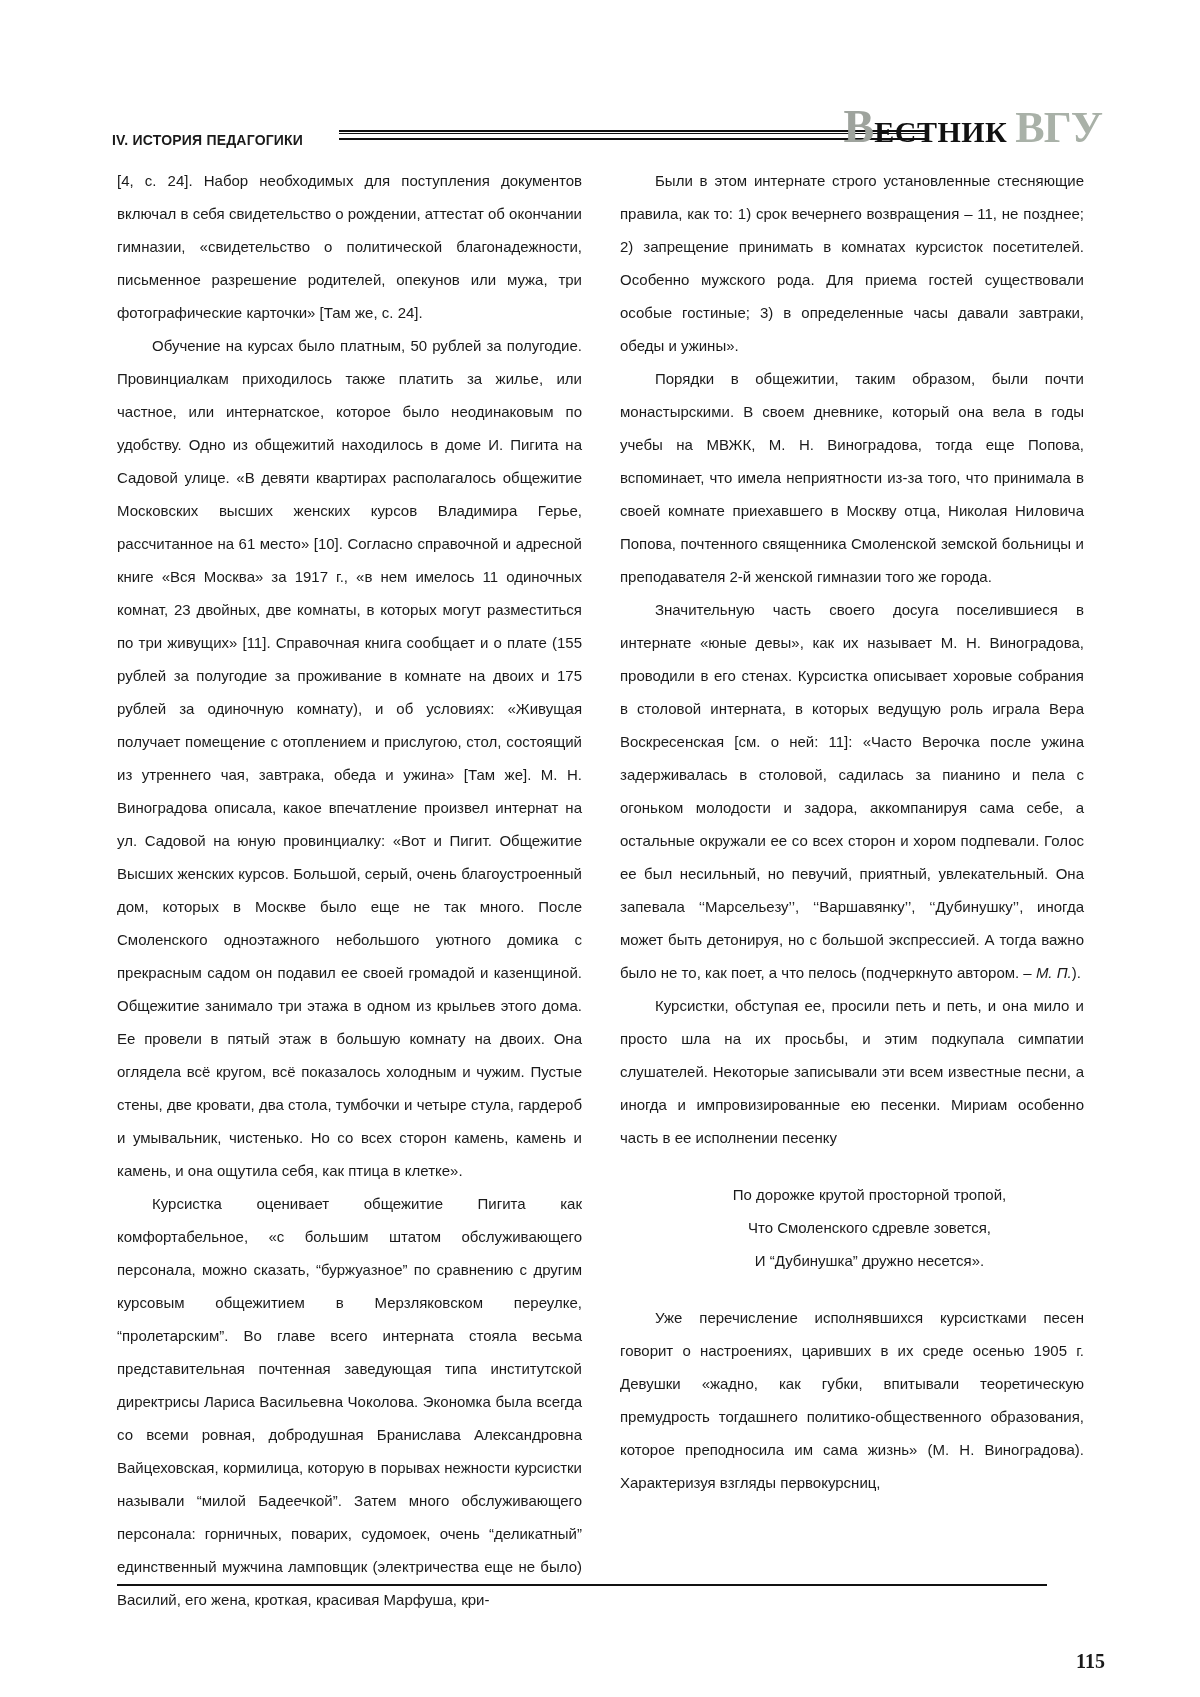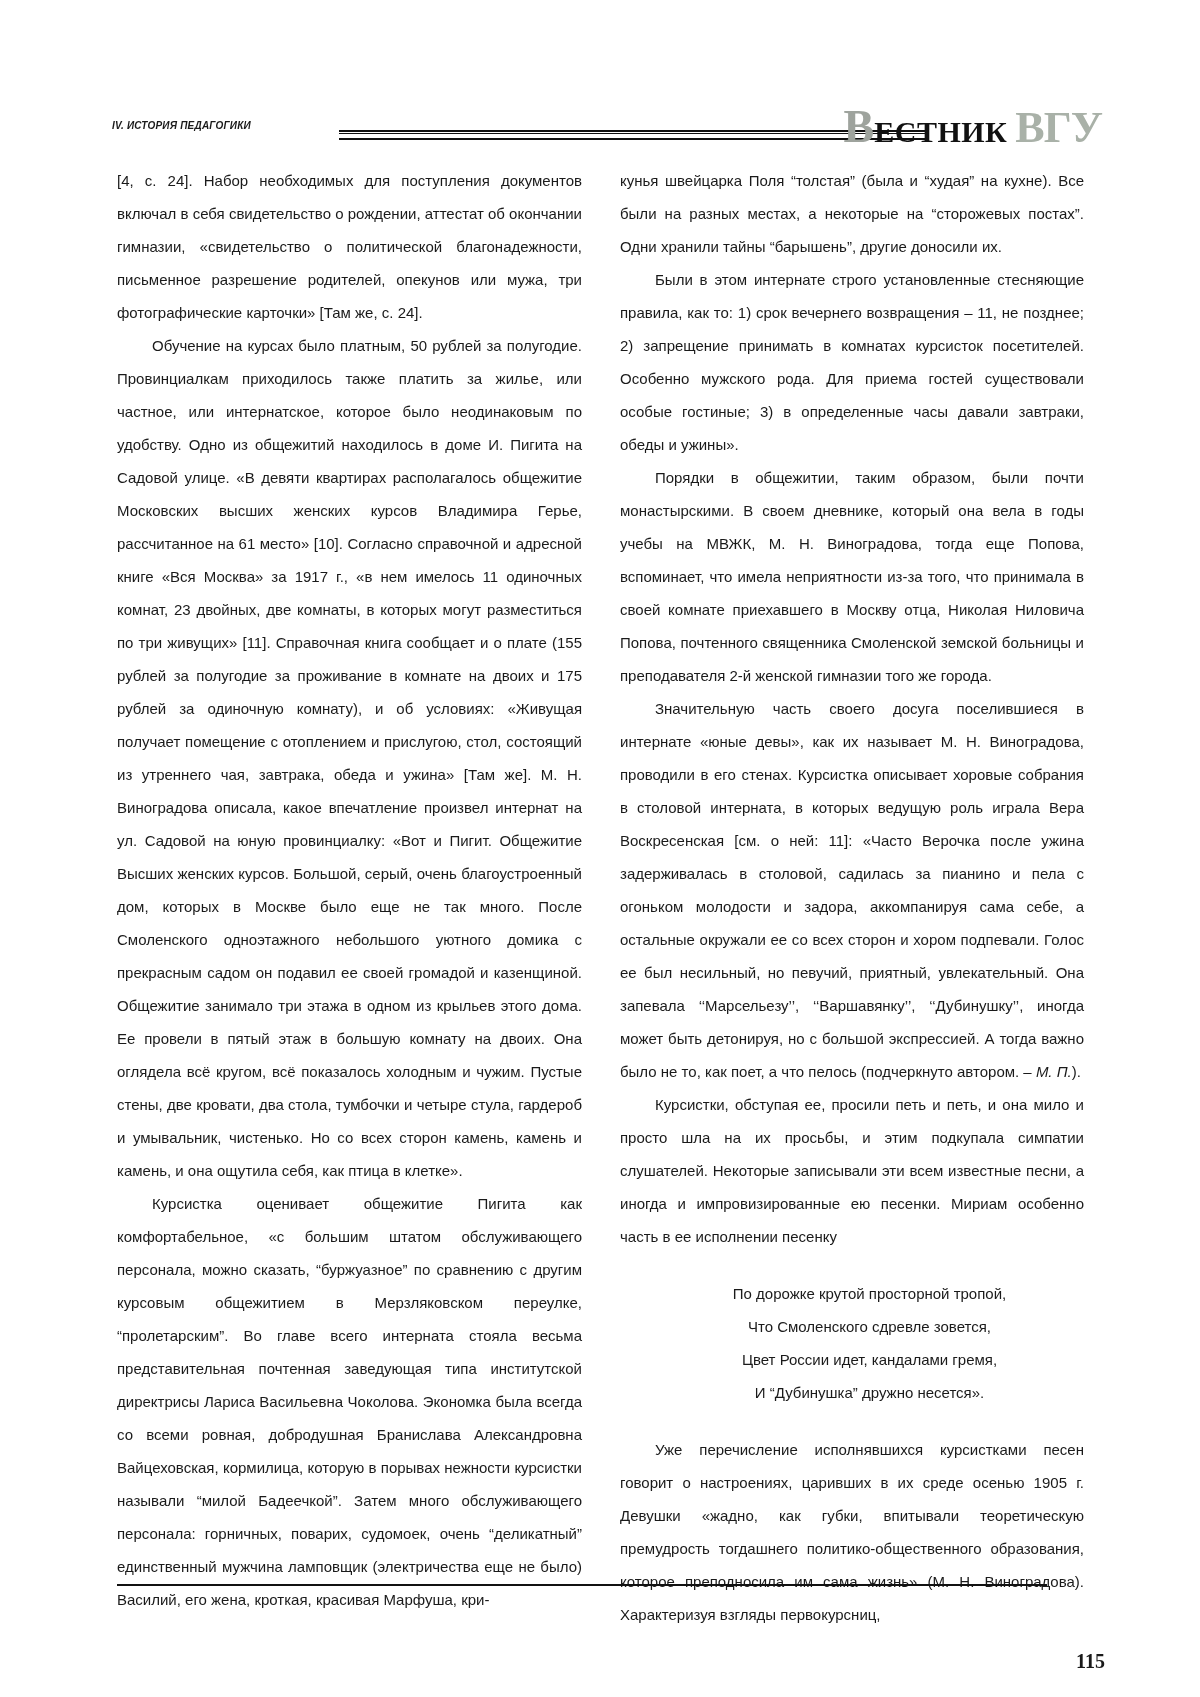--- a/index.html
+++ b/index.html
@@ -1,18 +1,18 @@
 <!DOCTYPE html>
 <html><head>
 <meta charset="utf-8">
 <style>
   html, body { margin:0; padding:0; background:#fff; }
   body { width:1200px; height:1697px; position:relative; overflow:hidden; font-family:"Liberation Sans", sans-serif; color:#1a1a1a; }
   .header { position:absolute; left:112px; top:100px; width:990px; height:46px; }
-  .section { position:absolute; left:0; top:20px; font-size:10px; font-weight:bold; letter-spacing:0.2px;font-style:italic; }
+  .section { position:absolute; left:0; top:32px; font-size:14px; font-weight:bold; letter-spacing:0.2px; }
   .hline { position:absolute; left:227px; top:30px; width:586px; height:6px; border-top:2px solid #111; border-bottom:2px solid #111; }
   .hline::after { content:""; position:absolute; left:0; right:0; top:1px; height:0; border-top:1px solid #111; }
   .logo { position:absolute; right:0; top:0; font-family:Liberation Serif, serif; font-weight:bold; white-space:nowrap; }
   .logo .b1 { font-size:46px; color:#9ea39d; }
   .logo .w1 { font-size:30px; color:#111; letter-spacing:0.5px; }
   .logo .w2 { font-size:44px; color:#a9b1a8; margin-left:8px; letter-spacing:-1px; }
   .col { position:absolute; top:164px; width:465px; font-size:15px; line-height:33px; text-align:justify; }
   .col.left { left:117px; }
   .col.right { left:620px; width:464px; }
   .col p { margin:0; text-indent:0; }
@@ -35,28 +35,26 @@
   </div>
 </div>
 
 <div class="col left">
   <p>[4, с. 24]. Набор необходимых для поступления документов включал в себя свидетельство о рождении, аттестат об окончании гимназии, «свидетельство о политической благонадежности, письменное разрешение родителей, опекунов или мужа, три фотографические карточки» [Там же, с. 24].</p>
   <p class="ind">Обучение на курсах было платным, 50 рублей за полугодие. Провинциалкам приходилось также платить за жилье, или частное, или интернатское, которое было неодинаковым по удобству. Одно из общежитий находилось в доме И. Пигита на Садовой улице. «В девяти квартирах располагалось общежитие Московских высших женских курсов Владимира Герье, рассчитанное на 61 место» [10]. Согласно справочной и адресной книге «Вся Москва» за 1917 г., «в нем имелось 11 одиночных комнат, 23 двойных, две комнаты, в которых могут разместиться по три живущих» [11]. Справочная книга сообщает и о плате (155 рублей за полугодие за проживание в комнате на двоих и 175 рублей за одиночную комнату), и об условиях: «Живущая получает помещение с отоплением и прислугою, стол, состоящий из утреннего чая, завтрака, обеда и ужина» [Там же]. М. Н. Виноградова описала, какое впечатление произвел интернат на ул. Садовой на юную провинциалку: «Вот и Пигит. Общежитие Высших женских курсов. Большой, серый, очень благоустроенный дом, которых в Москве было еще не так много. После Смоленского одноэтажного небольшого уютного домика с прекрасным садом он подавил ее своей громадой и казенщиной. Общежитие занимало три этажа в одном из крыльев этого дома. Ее провели в пятый этаж в большую комнату на двоих. Она оглядела всё кругом, всё показалось холодным и чужим. Пустые стены, две кровати, два стола, тумбочки и четыре стула, гардероб и умывальник, чистенько. Но со всех сторон камень, камень и камень, и она ощутила себя, как птица в клетке».</p>
   <p class="ind">Курсистка оценивает общежитие Пигита как комфортабельное, «с большим штатом обслуживающего персонала, можно сказать, “буржуазное” по сравнению с другим курсовым общежитием в Мерзляковском переулке, “пролетарским”. Во главе всего интерната стояла весьма представительная почтенная заведующая типа институтской директрисы Лариса Васильевна Чоколова. Экономка была всегда со всеми ровная, добродушная Бранислава Александровна Вайцеховская, кормилица, которую в порывах нежности курсистки называли “милой Бадеечкой”. Затем много обслуживающего персонала: горничных, поварих, судомоек, очень “деликатный” единственный мужчина ламповщик (электричества еще не было) Василий, его жена, кроткая, красивая Марфуша, кри-</p>
 </div>
 
 <div class="col right">
-  <p>кунья швейцарка Поля “толстая” (была и “худая” на кухне). Все были на разных местах, а некоторые на “сторожевых постах”. Одни хранили тайны “барышень”, другие доносили их.</p>
   <p class="ind">Были в этом интернате строго установленные стесняющие правила, как то: 1) срок вечернего возвращения – 11, не позднее; 2) запрещение принимать в комнатах курсисток посетителей. Особенно мужского рода. Для приема гостей существовали особые гостиные; 3) в определенные часы давали завтраки, обеды и ужины».</p>
   <p class="ind">Порядки в общежитии, таким образом, были почти монастырскими. В своем дневнике, который она вела в годы учебы на МВЖК, М. Н. Виноградова, тогда еще Попова, вспоминает, что имела неприятности из-за того, что принимала в своей комнате приехавшего в Москву отца, Николая Ниловича Попова, почтенного священника Смоленской земской больницы и преподавателя 2-й женской гимназии того же города.</p>
   <p class="ind"><span>Значительную часть своего досуга поселившиеся в интернате «юные девы», как их называет М. Н. Виноградова, проводили в его стенах. Курсистка описывает хоровые собрания в столовой интерната, в которых ведущую роль играла Вера Воскресенская [см. о ней: 11]: «Часто Верочка после ужина задерживалась в столовой, садилась за пианино и пела с огоньком молодости и задора, аккомпанируя сама себе, а остальные окружали ее со всех сторон и хором подпевали. Голос ее был несильный, но певучий, приятный, увлекательный. Она запевала ‘‘Марсельезу’’, ‘‘Варшавянку’’, ‘‘Дубинушку’’, иногда может быть детонируя, но с большой экспрессией. А тогда важно было не то, </span><span class="u">как </span><span>поет, а </span><span class="u">что</span><span> пелось (подчеркнуто автором. – </span><span class="it">М. П.</span><span>).</span></p>
   <p class="ind">Курсистки, обступая ее, просили петь и петь, и она мило и просто шла на их просьбы, и этим подкупала симпатии слушателей. Некоторые записывали эти всем известные песни, а иногда и импровизированные ею песенки. Мириам особенно часть в ее исполнении песенку</p>
   <div class="poem">
     <div>По дорожке крутой просторной тропой,</div>
     <div>Что Смоленского сдревле зовется,</div>
-    <div>Цвет России идет, кандалами гремя,</div>
     <div>И “Дубинушка” дружно несется».</div>
   </div>
   <p class="ind">Уже перечисление исполнявшихся курсистками песен говорит о настроениях, царивших в их среде осенью 1905 г. Девушки «жадно, как губки, впитывали теоретическую премудрость тогдашнего политико-общественного образования, которое преподносила им сама жизнь» (М. Н. Виноградова). Характеризуя взгляды первокурсниц,</p>
 </div>
 
 <div class="footer-line"></div>
 <div class="pageno">115</div>
 
 </body></html>

